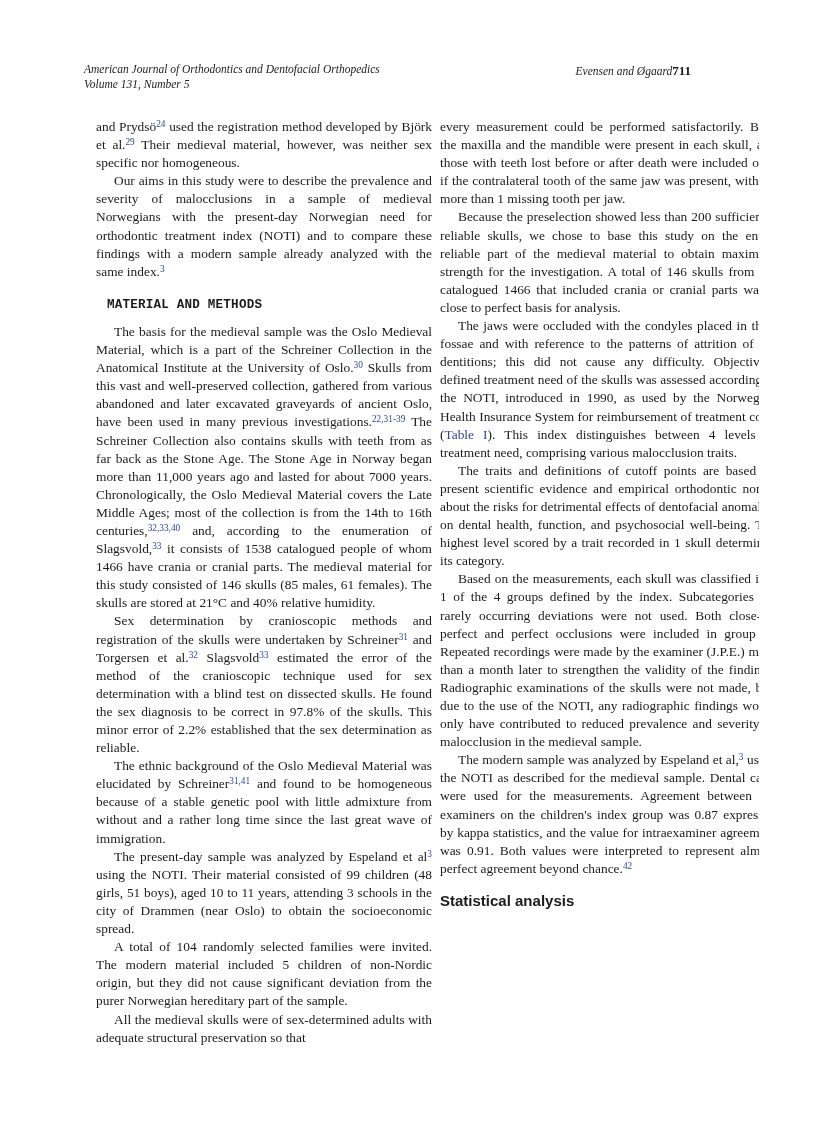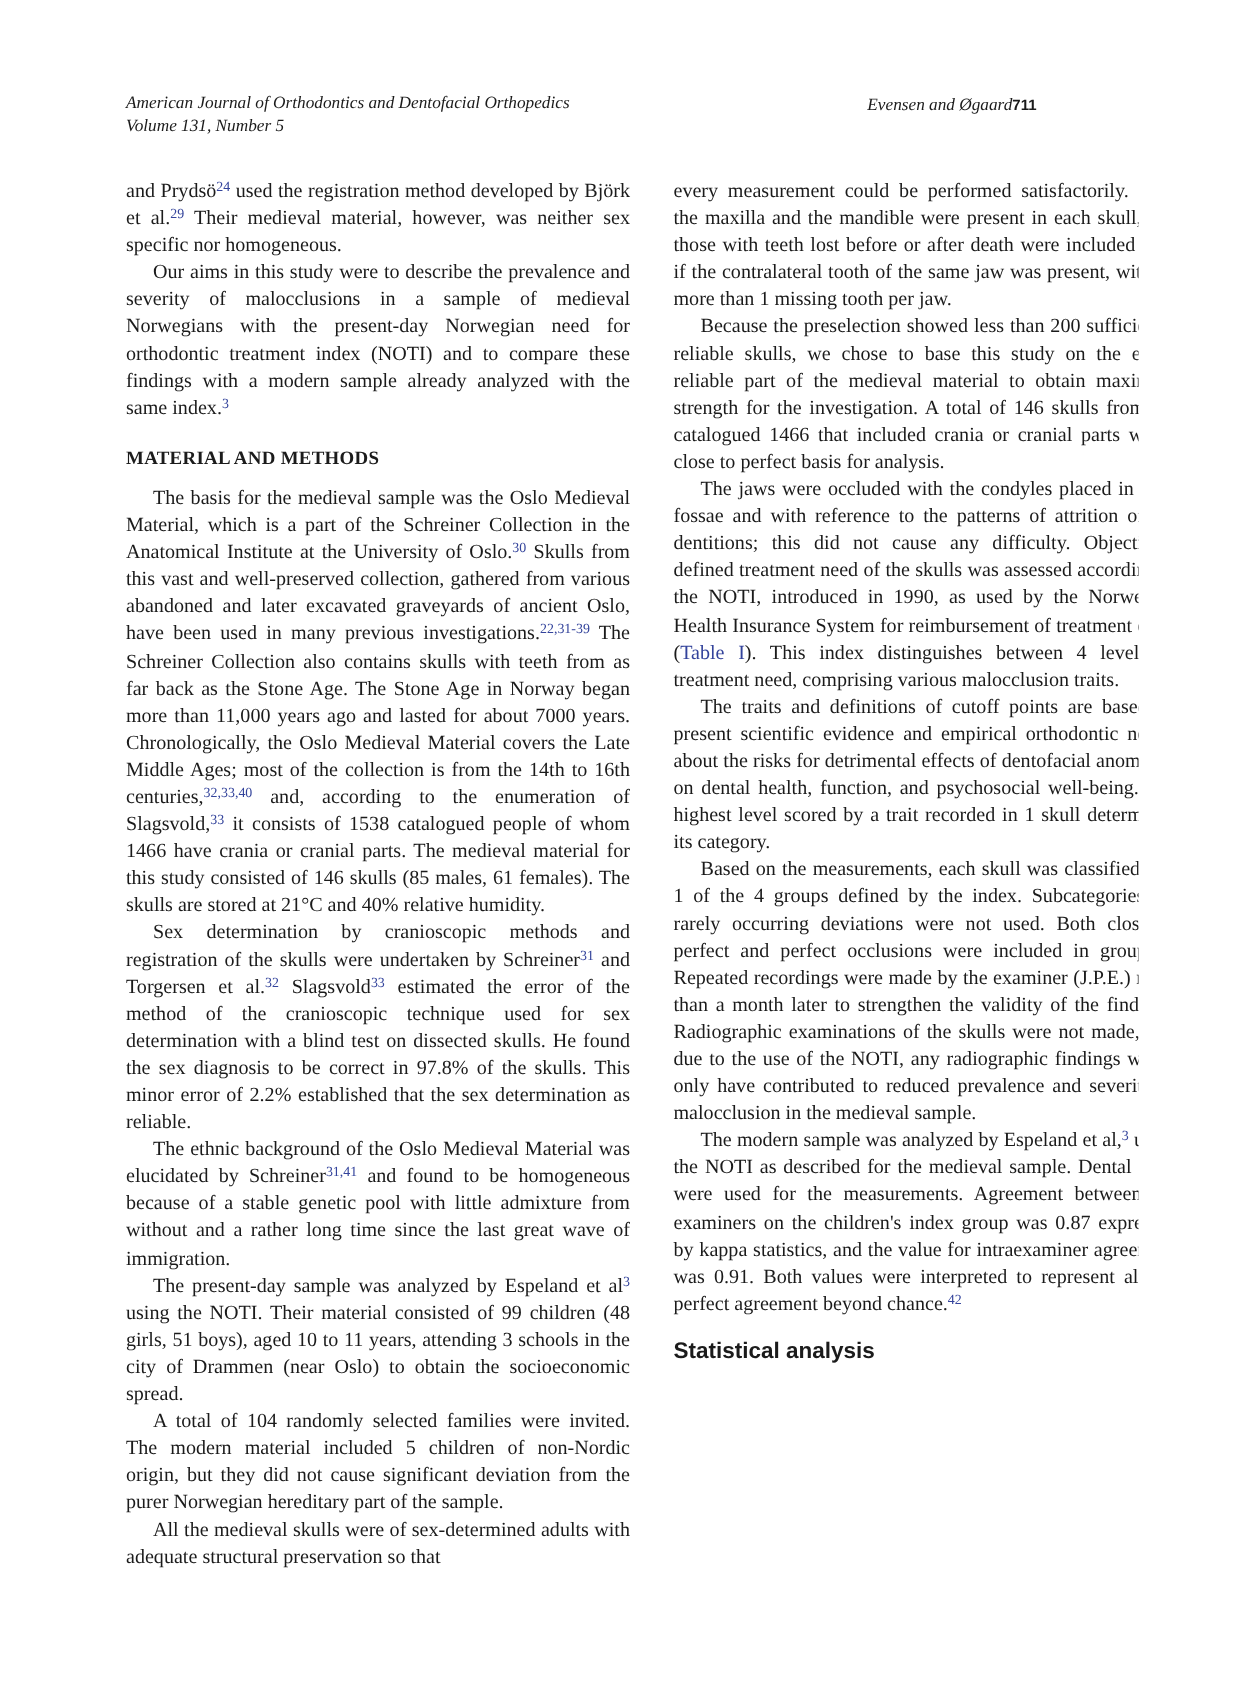--- a/index.html
+++ b/index.html
@@ -32,52 +32,52 @@
   }
   .header-right {
     white-space: nowrap;
     padding-top: 1px;
   }
   .running-authors {
     font-style: italic;
     margin-right: 0;
   }
   .page-number {
-    font-family: Liberation Sans, sans-serif;
+    font-family: Liberation Serif, serif;
     font-weight: bold;
     font-style: normal;
-    font-size: 10px;
+    font-size: 13px;
   }
   .columns {
     position: absolute;
     top: 118px;
-    left: 84px;
+    left: 96px;
     right: 68px;
     display: flex;
-    gap: 29px;
+    gap: 8px;
   }
   .col {
     width: 336px;
     flex: 0 0 336px;
     text-align: justify;
     font-size: 13.4px;
     line-height: 18.1px;
   }
   .col p {
     margin: 0;
   }
   .col p.indent {
     text-indent: 18px;
   }
   h2.section-heading {
-    font-family: Liberation Serif, serif;
+    font-family: Liberation Mono, monospace;
     font-size: 12.6px;
     font-weight: bold;
     letter-spacing: 0.2px;
-    margin: 15px 0 9px 0;
+    margin: 15px 0 9px 11px;
     text-align: left;
   }
   h3.subsection-heading {
     font-family: "Liberation Sans", sans-serif;
     font-size: 15px;
     font-weight: bold;
     margin: 14px 0 9px 0;
     text-align: left;
   }
   a.citation-ref {

